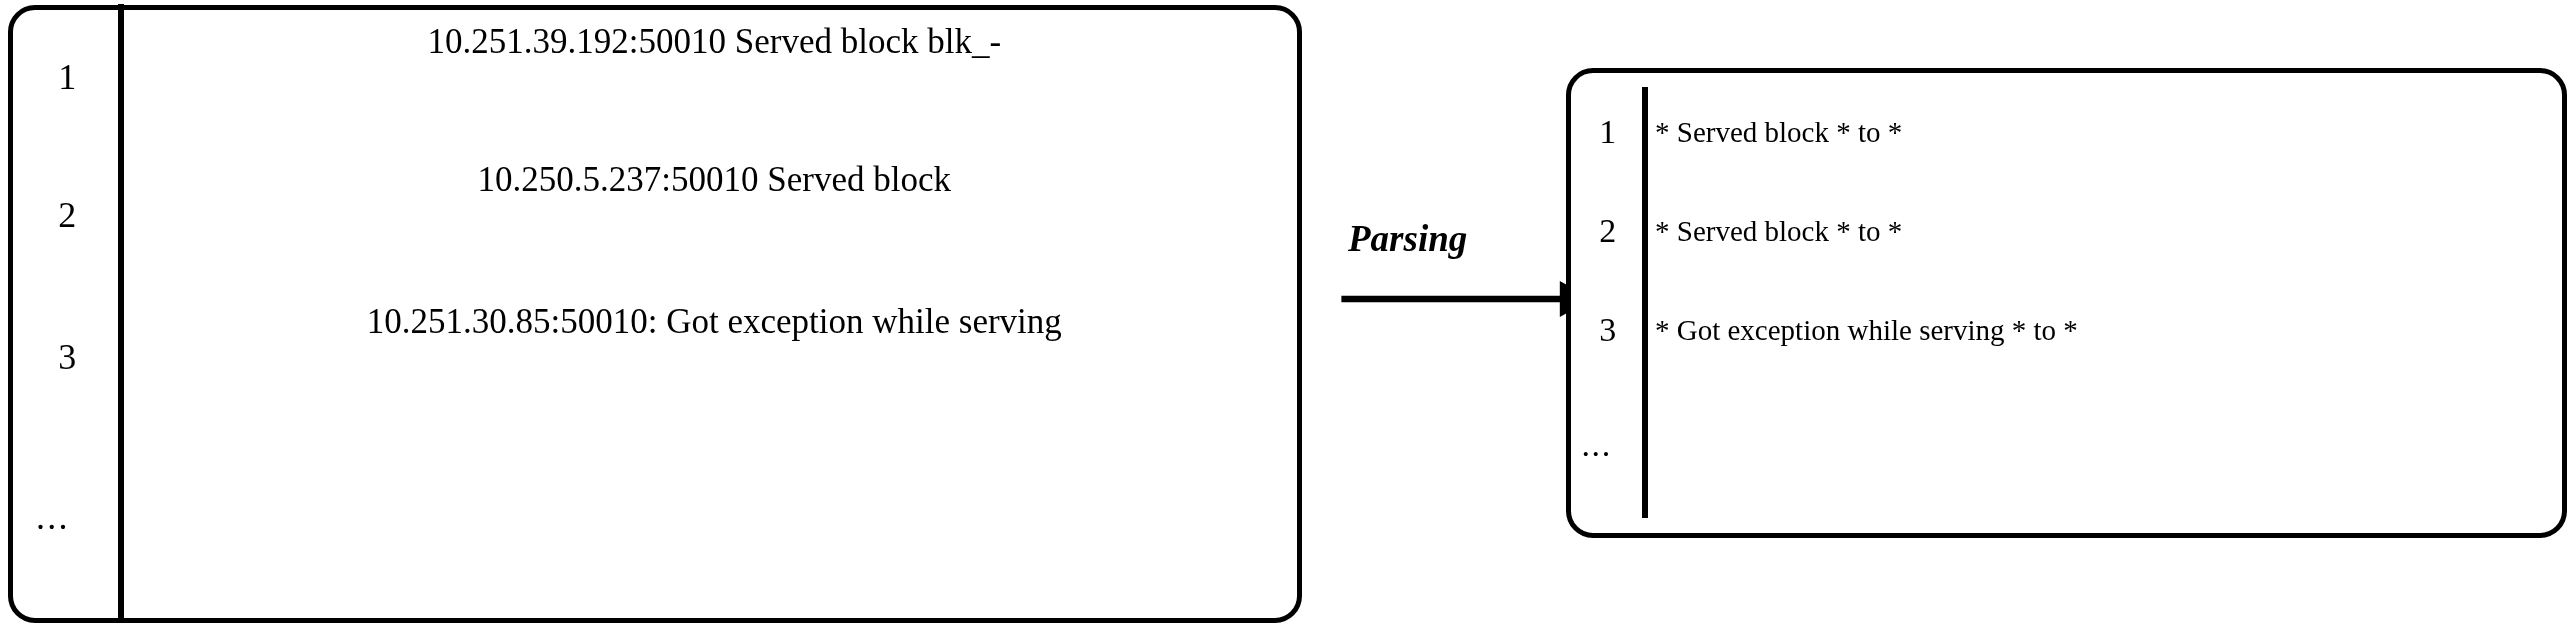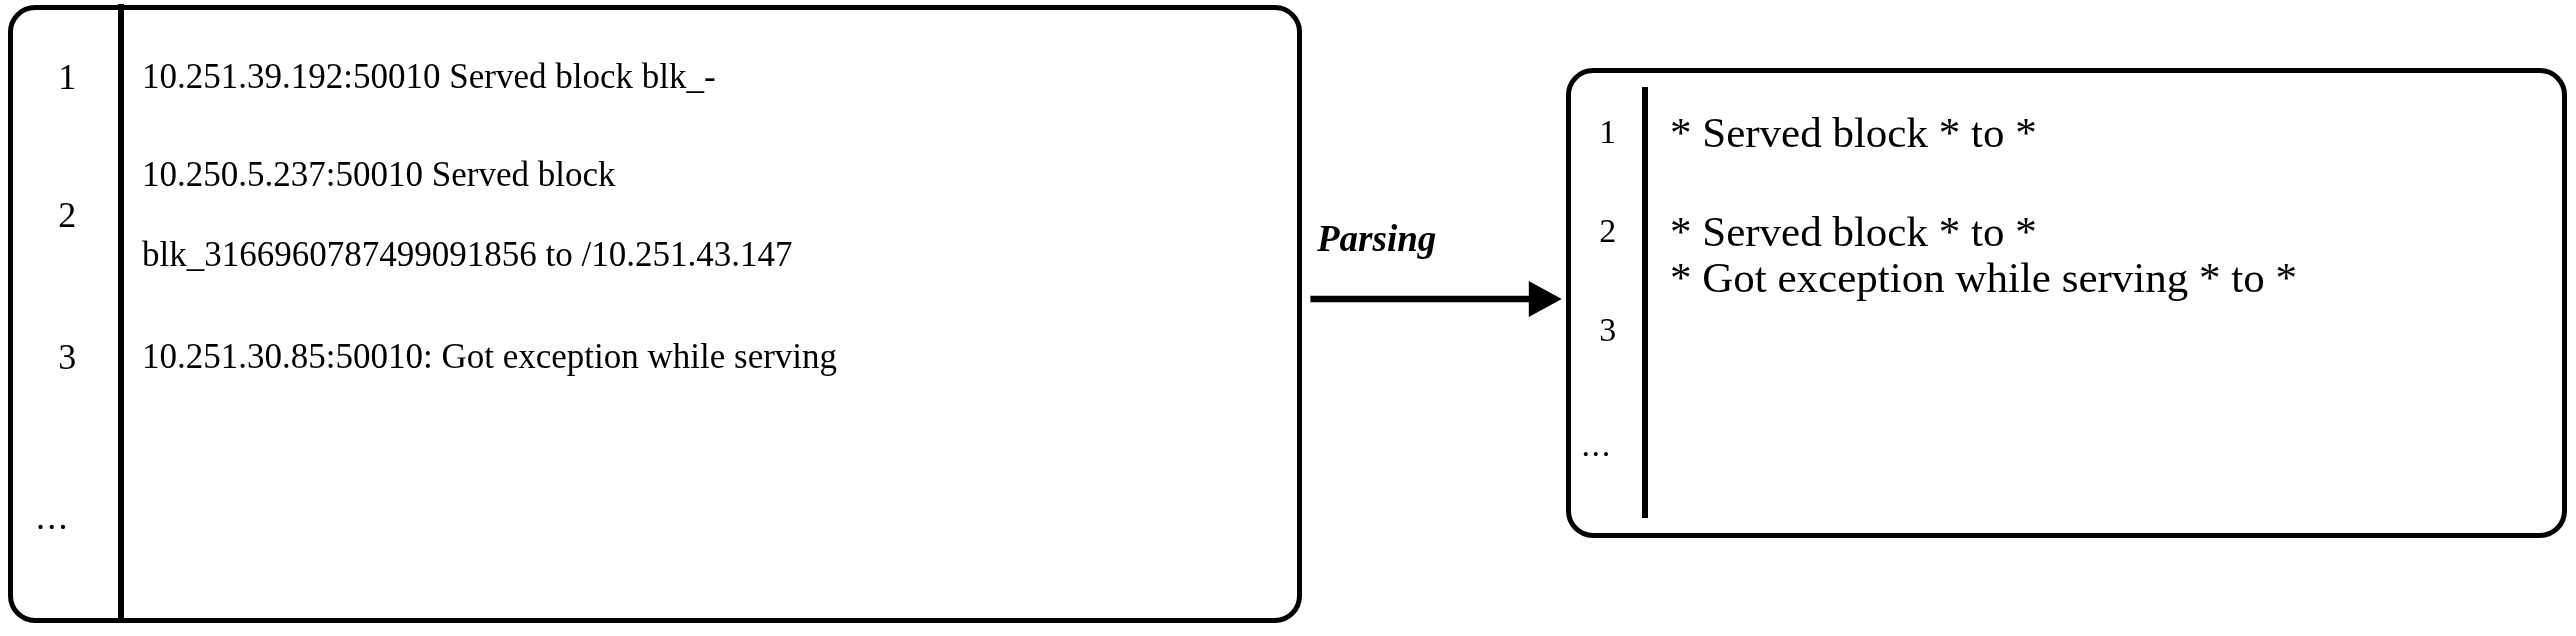--- a/index.html
+++ b/index.html
@@ -106,21 +106,20 @@
     margin-top: 87px;
     letter-spacing: 2.3px;
   }
 
   #raw-log-panel .body-col .log-row {
     font-size: 35px;
     line-height: 1.17;
     padding: 0 10.4px 0 24px;
     height: 110px;
     display: flex;
-    flex-direction: column;
     justify-content: center;
   }
   #raw-log-panel .body-col .log-row.r1 { margin-top: 12.7px; }
   #raw-log-panel .body-col .log-row.r2 { margin-top: 28px; gap: 39px; }
   #raw-log-panel .body-col .log-row.r3 { margin-top: 32px; }
 
   .log-line { white-space: pre; }
 
   
   #template-panel .gutter .num-cell {
@@ -138,36 +137,36 @@
 
   #template-panel .gutter .ellipsis-cell {
     font-size: 34px;
     line-height: 1;
     padding-left: 10.4px;
     margin-top: 75px;
     letter-spacing: 1.7px;
   }
 
   #template-panel .body-col .tmpl-row {
-    font-size: 43px;
+    font-size: 29px;
     line-height: 1;
     height: 46px;
     display: flex;
     align-items: center;
-    padding-left: 28px;
+    padding-left: 13px;
     white-space: pre;
   }
   #template-panel .body-col .tmpl-row.t1 { margin-top: 36px; }
   #template-panel .body-col .tmpl-row.t2 { margin-top: 53px; }
-  #template-panel .body-col .tmpl-row.t3 { }
+  #template-panel .body-col .tmpl-row.t3 { margin-top: 53px; }
 
   
   #parsing-arrow-group {
     position: absolute;
-    left: 1310px;
+    left: 1341px;
     top: 220px;
     width: 255px;
     height: 116px;
   }
   #parsing-label {
     position: absolute;
     left: 7px;
     top: 0px;
     font-size: 37px;
     font-weight: bold;
@@ -196,21 +195,20 @@
       <div class="num-cell r3">3</div>
       <div class="ellipsis-cell">...</div>
     </div>
 
     <div class="body-col">
       <div class="log-row r1">
         <span class="log-line">10.251.39.192:50010 Served block blk_-</span>
       </div>
       <div class="log-row r2">
         <span class="log-line">10.250.5.237:50010 Served block</span>
-        <span class="log-line">blk_3166960787499091856 to /10.251.43.147</span>
       </div>
       <div class="log-row r3">
         <span class="log-line">10.251.30.85:50010: Got exception while serving</span>
       </div>
     </div>
 
   </div>
 
   <div id="parsing-arrow-group">
     <div id="parsing-label">Parsing</div>

